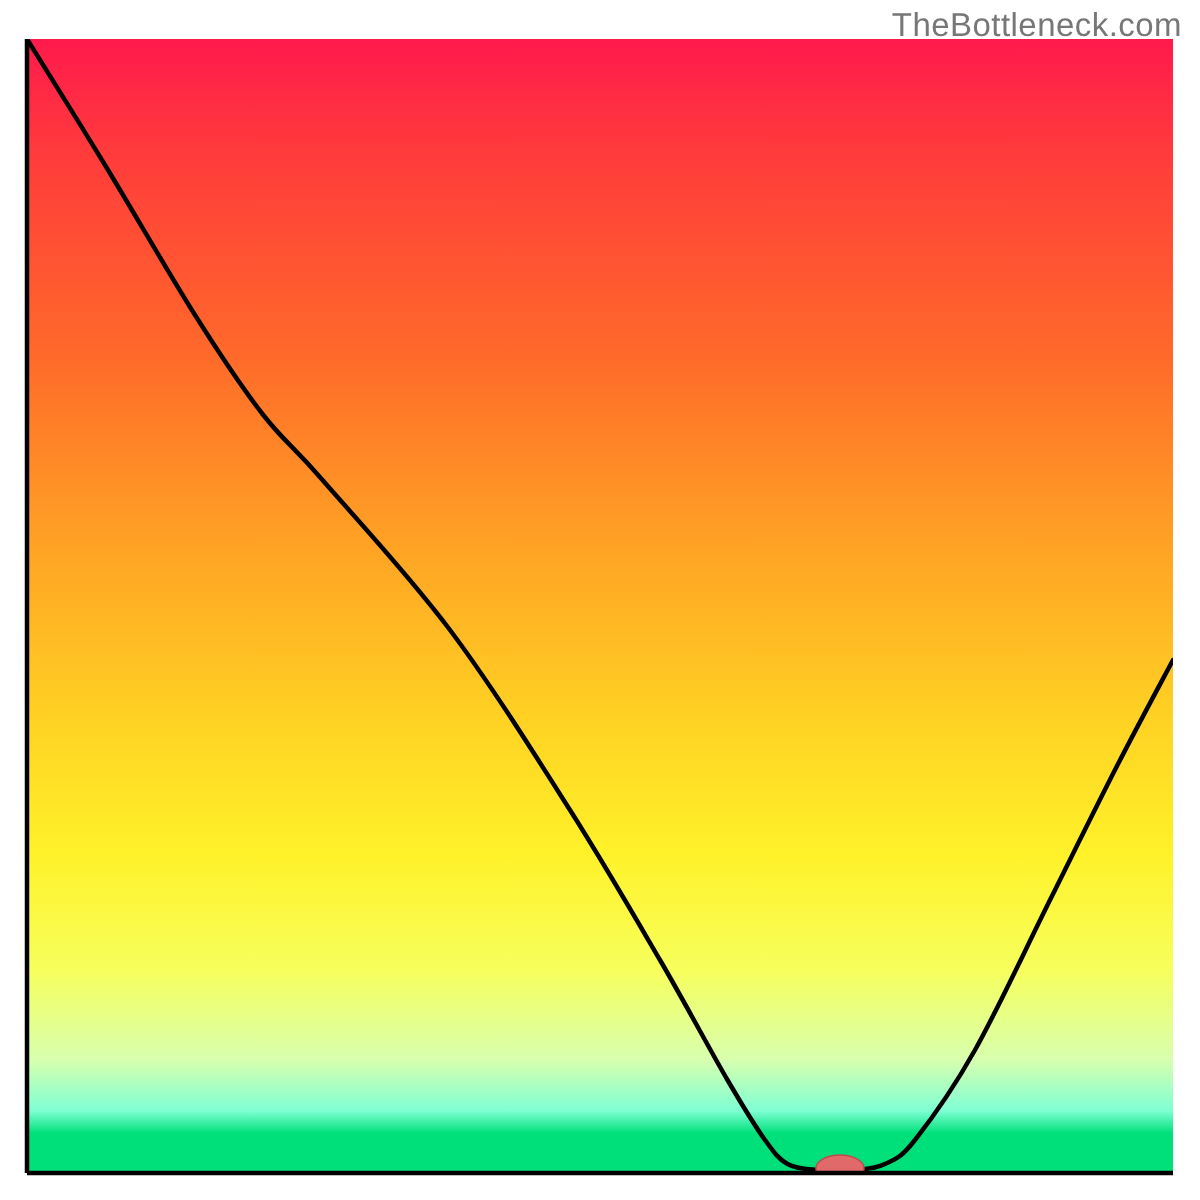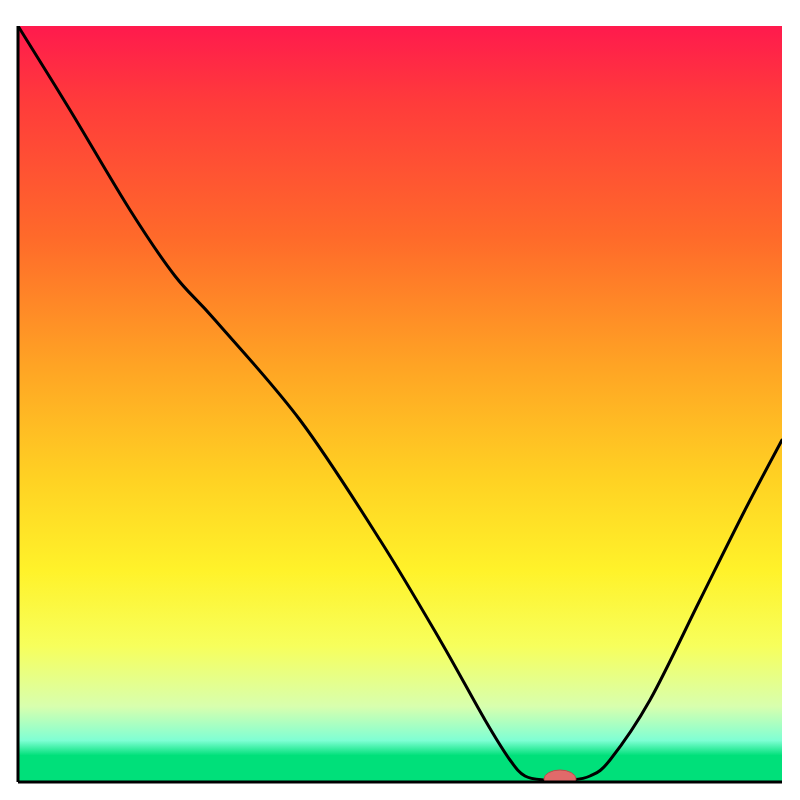--- a/index.html
+++ b/index.html
@@ -25,20 +25,21 @@
     z-index: 10;
   }
   svg {
     display: block;
   }
 </style>
 </head>
 <body>
 
 <div class="chart-container">
+  <div class="watermark">TheBottleneck.com</div>
 
   <svg id="chart-svg" width="800" height="800" viewBox="0 0 800 800">
     <defs>
       <linearGradient id="bg-gradient" x1="0" y1="0" x2="0" y2="1">
           <stop offset="0.00%" stop-color="#ff1a4d"></stop>
           <stop offset="10.00%" stop-color="#ff3b3b"></stop>
           <stop offset="28.00%" stop-color="#ff6a2a"></stop>
           <stop offset="45.00%" stop-color="#ffa424"></stop>
           <stop offset="60.00%" stop-color="#ffd223"></stop>
           <stop offset="72.00%" stop-color="#fff22a"></stop>

